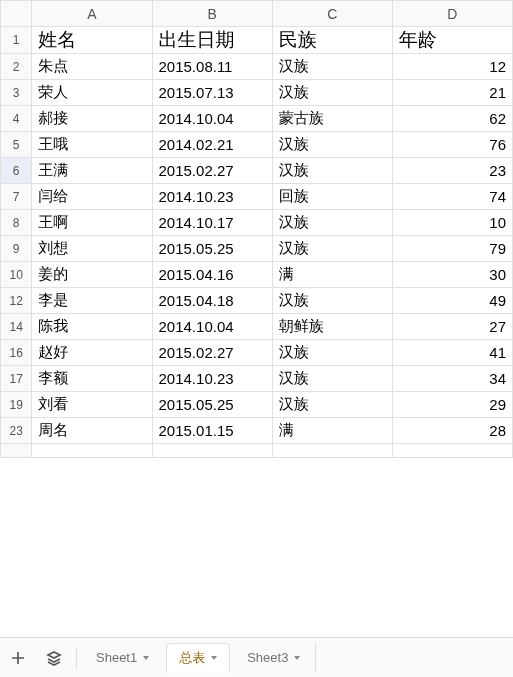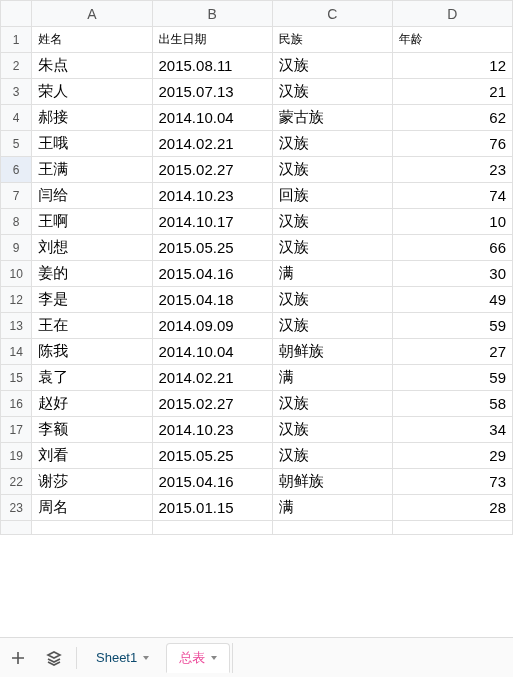--- a/index.html
+++ b/index.html
@@ -9,30 +9,30 @@
   th, td { border: 1px solid #e0e0e0; height: 26px; padding: 0 6px; overflow: hidden; white-space: nowrap; }
   th { background: #f8f9fa; font-weight: normal; color: #555; text-align: center; }
   .corner { width: 30px; background: #f8f9fa; }
   .rowhdr { width: 30px; background: #f8f9fa; text-align: center; color: #555; font-size: 12px; }
   .colA { width: 115px; }
   .colB { width: 115px; }
   .colC { width: 115px; }
   .colD { width: 115px; }
   td.txt { text-align: left; font-size: 15px; }
   td.num { text-align: right; font-size: 15px; }
-  td.hdrcell { font-size: 12px; }
+  td.hdrcell { font-size: 19px; }
   tr.blank td { height: 14px; }
   tr.sel .rowhdr { background: #e8eef7; }
   tr.sel td.txt:first-of-type { background: #f0f4fb; }
   
   .bottombar { position: absolute; left: 0; right: 0; bottom: 0; height: 40px; border-top: 1px solid #ddd; background: #fafafa; display: flex; align-items: center; }
   .bb-btn { width: 36px; height: 40px; display: flex; align-items: center; justify-content: center; color: #555; cursor: pointer; }
   .bb-btn svg { width: 16px; height: 16px; stroke: #555; fill: none; stroke-width: 1.6; }
-  .tab { height: 30px; padding: 0 12px; margin: 0 2px; display: flex; align-items: center; gap: 6px; font-size: 13px; color: #0c4a6e; border: 1px solid transparent; border-radius: 4px 4px 0 0; cursor: pointer; }
-  .tab.active { background: #fff; border: 1px solid #ddd; border-bottom-color: #fff; color: #ec4899; }
+  .tab { height: 30px; padding: 0 12px; margin: 0 2px; display: flex; align-items: center; gap: 6px; font-size: 13px; color: #737373; border: 1px solid transparent; border-radius: 4px 4px 0 0; cursor: pointer; }
+  .tab.active { background: #fff; border: 1px solid #ddd; border-bottom-color: #fff; color: #a16207; }
   .tab .caret { width: 0; height: 0; border-left: 3.5px solid transparent; border-right: 3.5px solid transparent; border-top: 4px solid #888; }
   .tabsep { width: 1px; height: 22px; background: #ddd; margin: 0 4px; }
 </style>
 </head>
 <body>
 
 <div class="sheet-wrap">
   <table>
     <colgroup>
       <col class="corner">
@@ -105,84 +105,63 @@
           <td class="txt">王啊</td>
           <td class="txt">2014.10.17</td>
           <td class="txt">汉族</td>
           <td class="num">10</td>
         </tr>
         <tr>
           <td class="rowhdr">9</td>
           <td class="txt">刘想</td>
           <td class="txt">2015.05.25</td>
           <td class="txt">汉族</td>
-          <td class="num">66</td>
+          <td class="num">79</td>
         </tr>
         <tr>
           <td class="rowhdr">10</td>
           <td class="txt">姜的</td>
           <td class="txt">2015.04.16</td>
           <td class="txt">满</td>
           <td class="num">30</td>
         </tr>
         <tr>
           <td class="rowhdr">12</td>
           <td class="txt">李是</td>
           <td class="txt">2015.04.18</td>
           <td class="txt">汉族</td>
           <td class="num">49</td>
         </tr>
         <tr>
-          <td class="rowhdr">13</td>
-          <td class="txt">王在</td>
-          <td class="txt">2014.09.09</td>
-          <td class="txt">汉族</td>
-          <td class="num">59</td>
-        </tr>
-        <tr>
           <td class="rowhdr">14</td>
           <td class="txt">陈我</td>
           <td class="txt">2014.10.04</td>
           <td class="txt">朝鲜族</td>
           <td class="num">27</td>
         </tr>
         <tr>
-          <td class="rowhdr">15</td>
-          <td class="txt">袁了</td>
-          <td class="txt">2014.02.21</td>
-          <td class="txt">满</td>
-          <td class="num">59</td>
-        </tr>
-        <tr>
           <td class="rowhdr">16</td>
           <td class="txt">赵好</td>
           <td class="txt">2015.02.27</td>
           <td class="txt">汉族</td>
-          <td class="num">58</td>
+          <td class="num">41</td>
         </tr>
         <tr>
           <td class="rowhdr">17</td>
           <td class="txt">李额</td>
           <td class="txt">2014.10.23</td>
           <td class="txt">汉族</td>
           <td class="num">34</td>
         </tr>
         <tr>
           <td class="rowhdr">19</td>
           <td class="txt">刘看</td>
           <td class="txt">2015.05.25</td>
           <td class="txt">汉族</td>
           <td class="num">29</td>
-        </tr>
-        <tr>
-          <td class="rowhdr">22</td>
-          <td class="txt">谢莎</td>
-          <td class="txt">2015.04.16</td>
-          <td class="txt">朝鲜族</td>
-          <td class="num">73</td>
         </tr>
         <tr>
           <td class="rowhdr">23</td>
           <td class="txt">周名</td>
           <td class="txt">2015.01.15</td>
           <td class="txt">满</td>
           <td class="num">28</td>
         </tr>
         <tr class="blank">
           <td class="rowhdr"></td>
@@ -209,15 +188,19 @@
   <div class="tabsep"></div>
   <div id="tabs-holder" style="display:flex;align-items:center;">
       <div class="tab">
         <span>Sheet1</span>
         <span class="caret"></span>
       </div>
       <div class="tab active">
         <span>总表</span>
         <span class="caret"></span>
       </div>
+      <div class="tab">
+        <span>Sheet3</span>
+        <span class="caret"></span>
+      </div>
       <div style="width: 10px; height: 30px; border-left: 1px solid rgb(221, 221, 221);"></div>
     </div>
 </div>
 
 </body></html>

